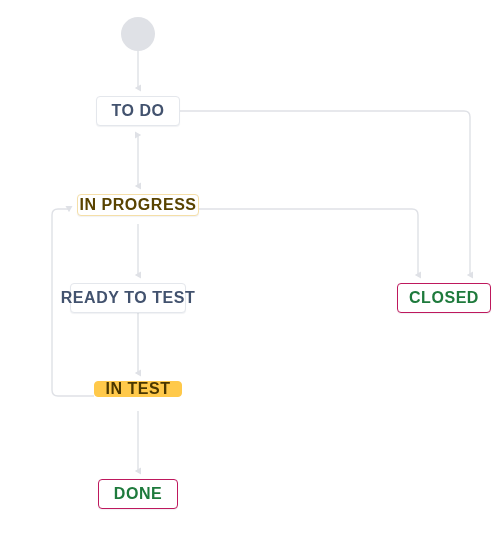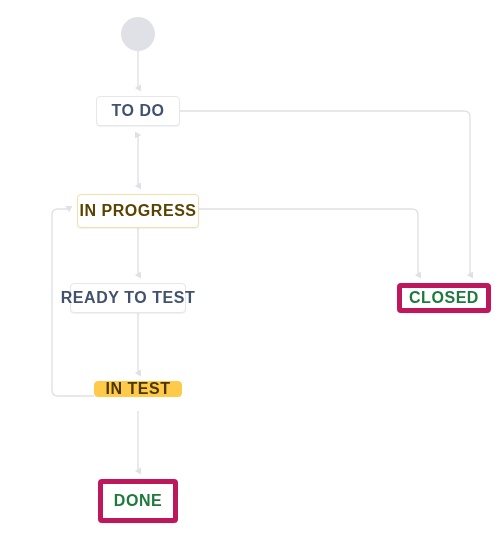--- a/index.html
+++ b/index.html
@@ -53,21 +53,21 @@
     color: #594300;
     box-shadow: 0 1px 1px rgba(9,30,66,0.06);
   }
   .node-intest {
     background: #FFC94A;
     border: 1px solid #FFC94A;
     color: #4A3700;
   }
   .node-green {
     background: #ffffff;
-    border: 5px solid #be185d;
+    border: 1px solid #be185d;
     color: #1E7A3C;
     box-shadow: 0 1px 1px rgba(9,30,66,0.06);
   }
   .start-node {
     position: absolute;
     border-radius: 50%;
     background: #DFE1E6;
   }
 </style>
 </head>
@@ -104,33 +104,33 @@
       <path d="M94,396 L58,396 Q52,396 52,390 L52,215 Q52,209 58,209 L69,209" marker-end="url(#arrowEnd)"></path>
     </g>
   </svg>
 
   <div class="start-node" style="left:121px; top:17px; width:34px; height:34px;"></div>
 
   <div class="node node-default" style="left:96px; top:96px; width:84px; height:30px;">
     <span>TO DO</span>
   </div>
 
-  <div class="node node-inprogress" style="left:77px; top:194px; width:122px; height:34px;align-items:center;">
+  <div class="node node-inprogress" style="left:77px; top:194px; width:122px; height:22px;align-items:center;">
     <span>IN PROGRESS</span>
   </div>
 
   <div class="node node-default" style="left:70px; top:283px; width:116px; height:30px;">
     <span>READY TO TEST</span>
   </div>
 
   <div class="node node-green" style="left:397px; top:283px; width:94px; height:30px;">
     <span>CLOSED</span>
   </div>
 
   <div class="node node-intest" style="left:94px; top:381px; width:88px; height:16px;">
     <span>IN TEST</span>
   </div>
 
-  <div class="node node-green" style="left:98px; top:479px; width:80px; height:44px;">
+  <div class="node node-green" style="left:98px; top:479px; width:80px; height:30px;">
     <span>DONE</span>
   </div>
 
 </div>
 
 </body></html>

